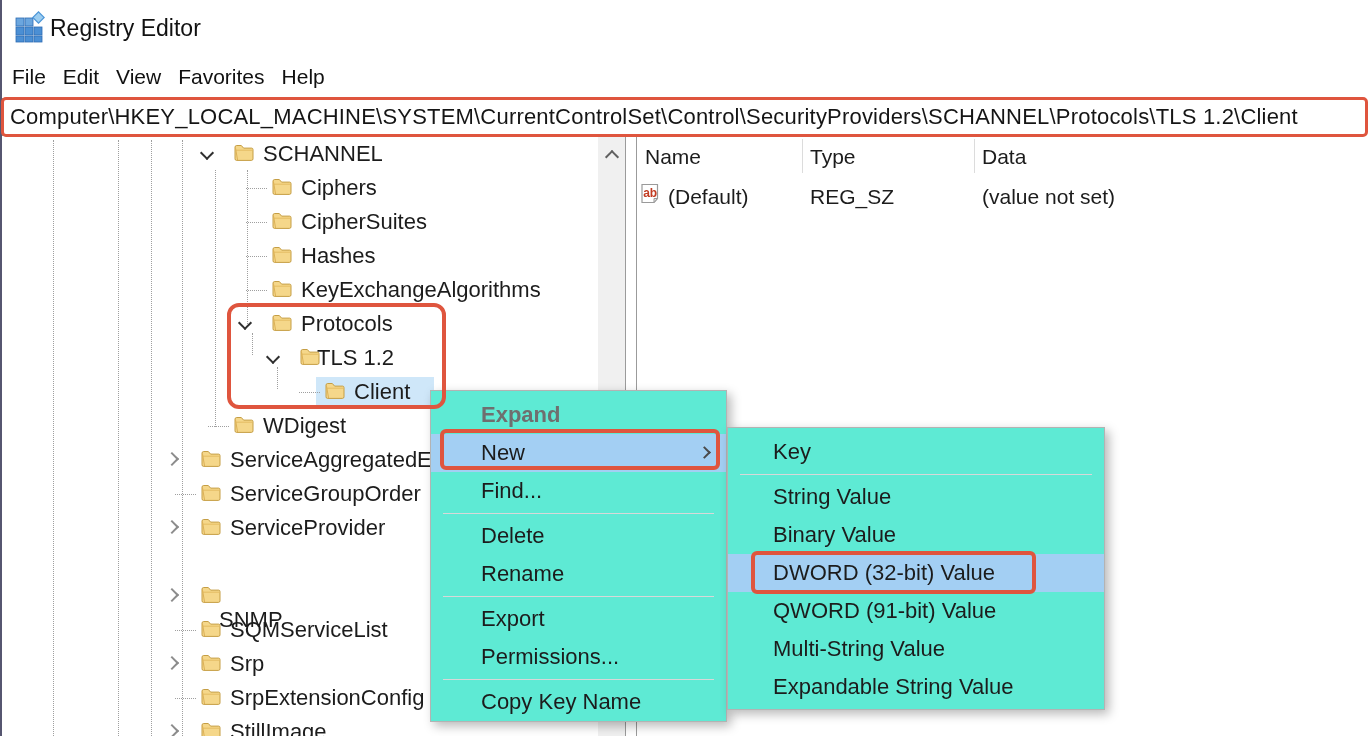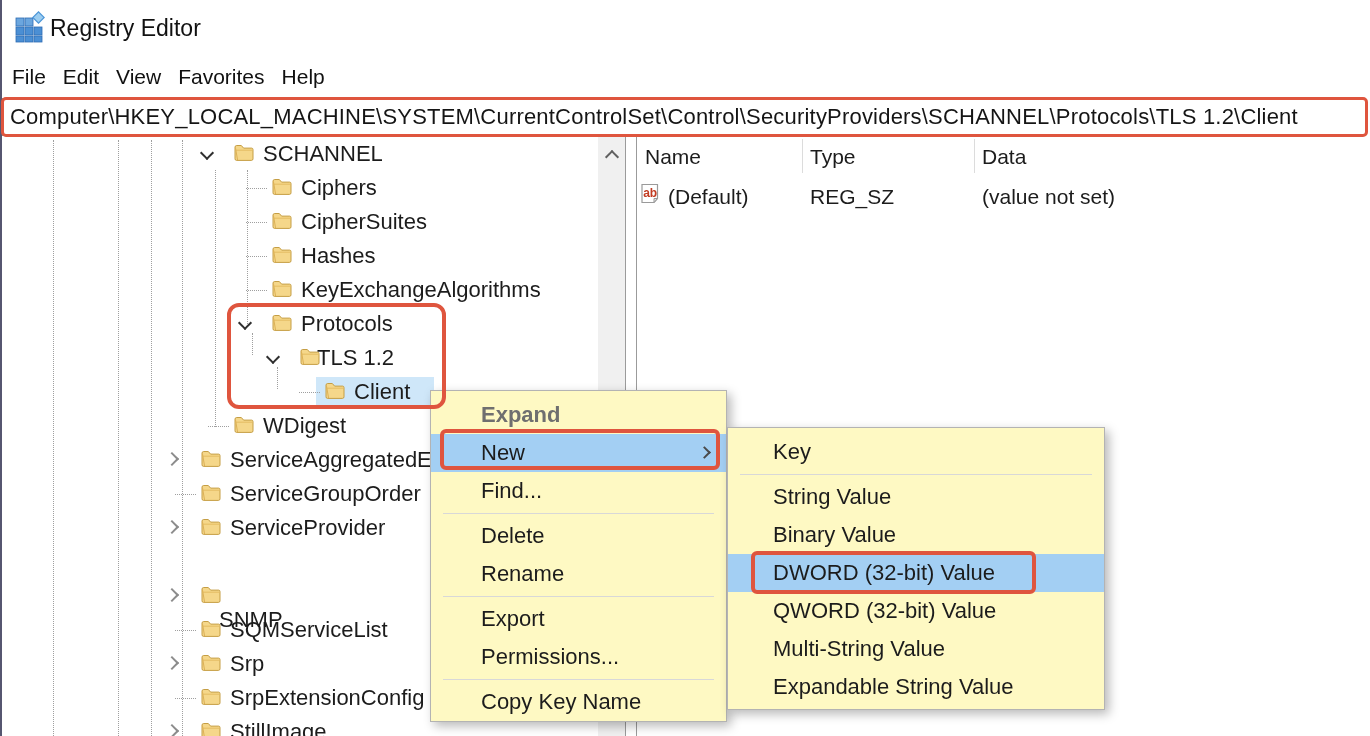--- a/index.html
+++ b/index.html
@@ -50,21 +50,21 @@
 
   .listpane { position:absolute; left:637px; top:137px; width:733px; height:599px; background:#fff; }
   .lheader { position:absolute; left:0; top:0; width:733px; height:38px; font-size:21px; }
   .hcell { position:absolute; top:8px; white-space:nowrap; }
   .hsep  { position:absolute; top:2px; height:34px; width:1px; background:#dcdcdc; }
   .lrow  { position:absolute; left:0; top:44px; width:733px; height:32px; font-size:21px; }
   .lcell { position:absolute; top:4px; white-space:nowrap; }
   .val-icon { position:absolute; left:3px; top:2px; }
 
   
-  .menu { position:absolute; background:#fef9c3; border:1px solid #b3b3b3;
+  .menu { position:absolute; background:#5eead4; border:1px solid #b3b3b3;
           box-shadow:4px 4px 10px rgba(0,0,0,.28); font-size:22px; padding-top:5px; }
   .menu .item { position:relative; height:38px; line-height:38px; white-space:nowrap; cursor:default; }
   .ctxmenu .item { padding-left:50px; }
   .submenu .item { padding-left:45px; }
   .menu .item.hl { background:var(--hl,#a3cff3); }
   .menu .item.bold { font-weight:bold; color:#6f6f6f; }
   .menu .sep { height:7px; position:relative; }
   .menu .sep:before { content:""; position:absolute; left:12px; right:12px; top:3px; border-top:1px solid #d8d8d8; }
   .sub-arrow { position:absolute; right:16px; top:13px; width:10px; height:10px; }
   .sub-arrow:before { content:""; position:absolute; width:7px; height:7px; left:0; top:1px;
@@ -418,21 +418,21 @@
   </div>
       <div class="item">
     <span class="mlabel">Binary Value</span>
     
   </div>
       <div class="item hl">
     <span class="mlabel">DWORD (32-bit) Value</span>
     
   </div>
       <div class="item">
-    <span class="mlabel">QWORD (32-bit) Value</span>
+    <span class="mlabel">QWORD (91-bit) Value</span>
     
   </div>
       <div class="item">
     <span class="mlabel">Multi-String Value</span>
     
   </div>
       <div class="item">
     <span class="mlabel">Expandable String Value</span>
     
   </div>

